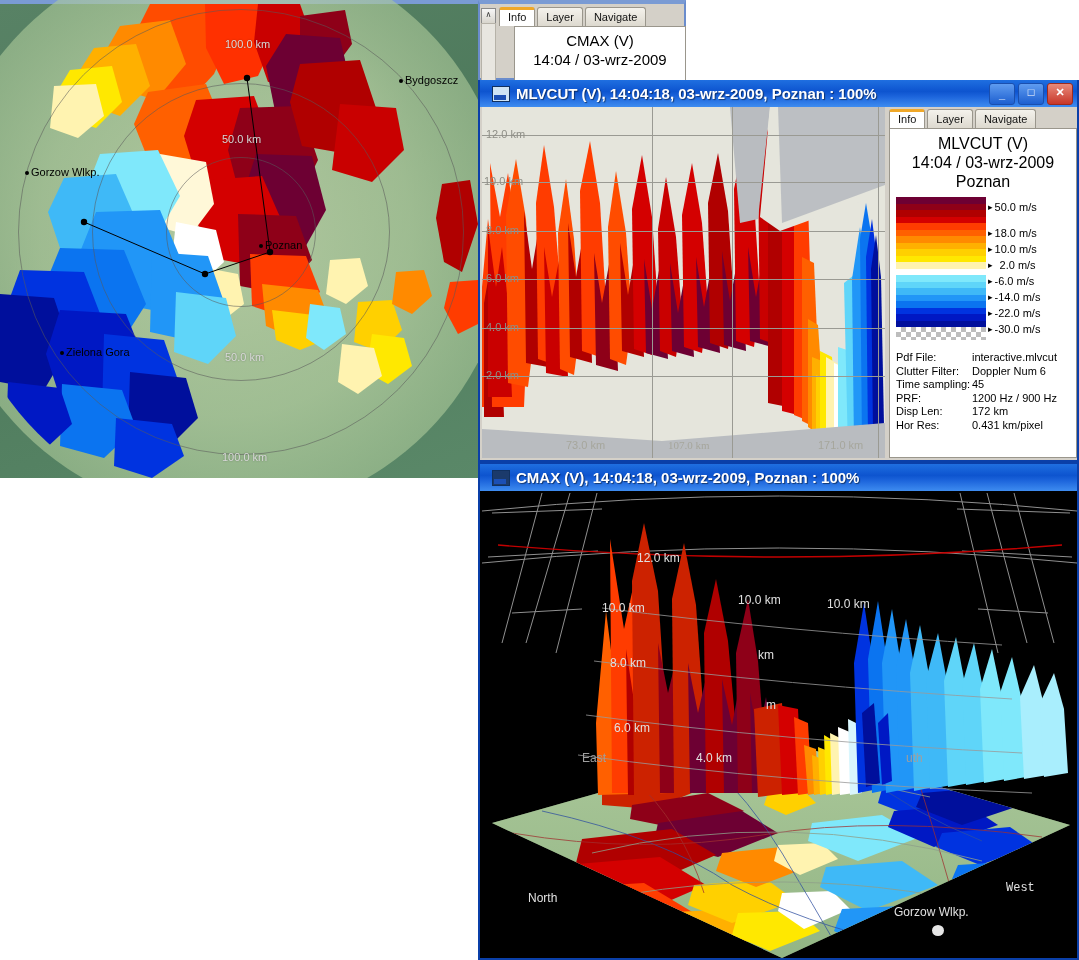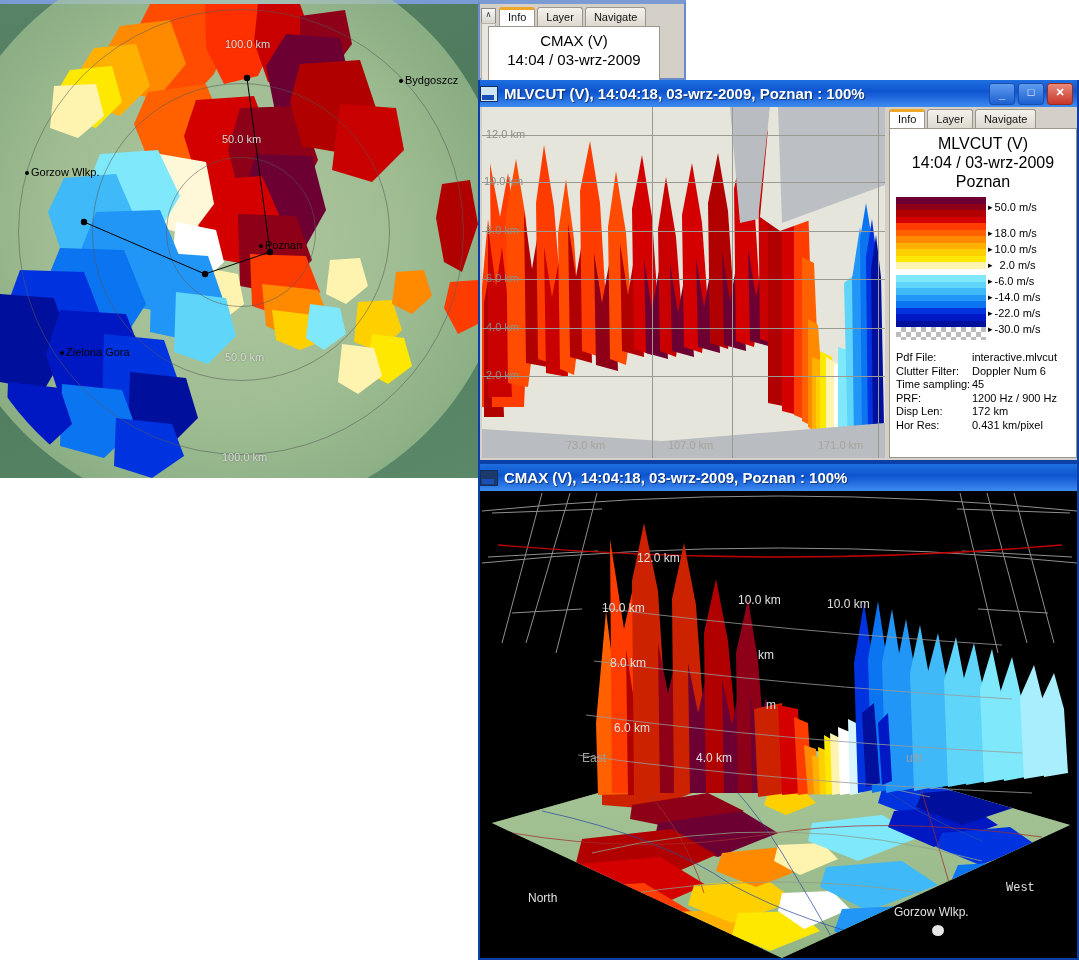--- a/index.html
+++ b/index.html
@@ -56,21 +56,21 @@
 
   .info-title{text-align:center;font-size:15px;color:#000;line-height:19px;}
   .info-sub{text-align:center;font-size:15px;color:#000;line-height:19px;}
 
   
   #mlvcut{left:478px;top:80px;width:601px;height:382px;
           border:2px solid #0a3fa8;border-top:none;box-sizing:border-box;
           background:#d4d0c8;}
   .titlebar{height:27px;display:flex;align-items:center;
           background:linear-gradient(180deg,#1f6fe0 0%,#0d54cf 42%,#1b63db 60%,#3e8cf0 100%);
-          color:#fff;font-size:15px;font-weight:bold;padding-left:0;
+          color:#fff;font-size:15px;font-weight:bold;padding-left:12px;
           box-sizing:border-box;}
   .titlebar .tb-text{margin-left:6px;text-shadow:1px 1px 1px rgba(0,0,0,.5);}
   .tb-icon{width:16px;height:14px;background:#cfe4f5;border:1px solid #10305f;
           position:relative;flex:none;}
   .tb-icon:after{content:"";position:absolute;left:1px;bottom:1px;width:12px;height:5px;
           background:#1b4fb5;}
   .tb-btns{margin-left:auto;display:flex;gap:3px;padding-right:4px;}
   .tb-btn{width:24px;height:20px;border:1px solid #1a4fae;border-radius:3px;
           background:linear-gradient(#5f9cf0,#1d5fd0);position:relative;}
   .tb-btn.close{background:linear-gradient(#e98a7a,#c7372a);border-color:#9c2a1f;}
@@ -204,21 +204,21 @@
 <div class="abs nosel" id="cmaxinfo">
   <div class="scrollarrow">∧</div>
   <div class="scrollbar-v"></div>
 
   <div class="tabstrip" style="left:19px;top:3px;">
     <div class="tab active">Info</div>
     <div class="tab">Layer</div>
     <div class="tab">Navigate</div>
   </div>
 
-  <div class="tabpanel" style="left:8px;top:22px;width:170px;height:56px;">
+  <div class="tabpanel" style="left:34px;top:22px;width:170px;height:56px;">
     <div class="info-title" style="margin-top:4px;">CMAX (V)</div>
     <div class="info-sub">14:04 / 03-wrz-2009</div>
   </div>
 </div>
 
 <div class="abs nosel" id="mlvcut">
   <div class="titlebar">
     <div class="tb-icon"></div>
     <div class="tb-text">MLVCUT (V), 14:04:18, 03-wrz-2009, Poznan : 100%</div>
     <div class="tb-btns">
@@ -304,21 +304,21 @@
     <div class="vgrid" style="left:396px;"></div>
 
     <div class="cut-lbl" style="left:4px;top:21px;">12.0 km</div>
     <div class="cut-lbl" style="left:2px;top:68px;">10.0 km</div>
     <div class="cut-lbl" style="left:4px;top:117px;">8.0 km</div>
     <div class="cut-lbl" style="left:4px;top:165px;">6.0 km</div>
     <div class="cut-lbl" style="left:4px;top:214px;">4.0 km</div>
     <div class="cut-lbl" style="left:4px;top:262px;">2.0 km</div>
 
     <div class="cut-xlbl" style="left:84px;top:332px;">73.0 km</div>
-    <div class="cut-xlbl" style="left:186px;top:332px;">107.0 km</div>
+    <div class="cut-xlbl" style="left:186px;top:332px;font-family:Liberation Serif, serif;">107.0 km</div>
     <div class="cut-xlbl" style="left:336px;top:332px;">171.0 km</div>
   </div>
 
   <div id="mlvpanel">
     <div class="tabstrip" style="left:4px;top:2px;">
       <div class="tab active">Info</div>
       <div class="tab">Layer</div>
       <div class="tab">Navigate</div>
     </div>
 

